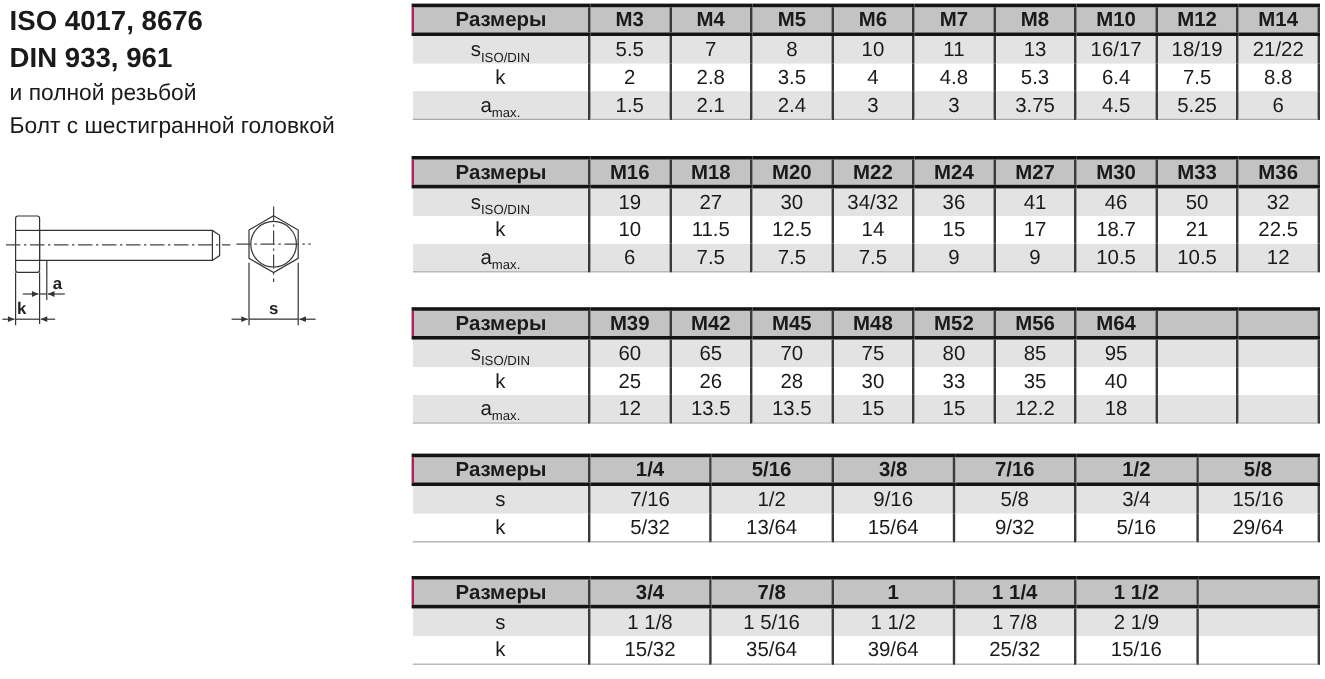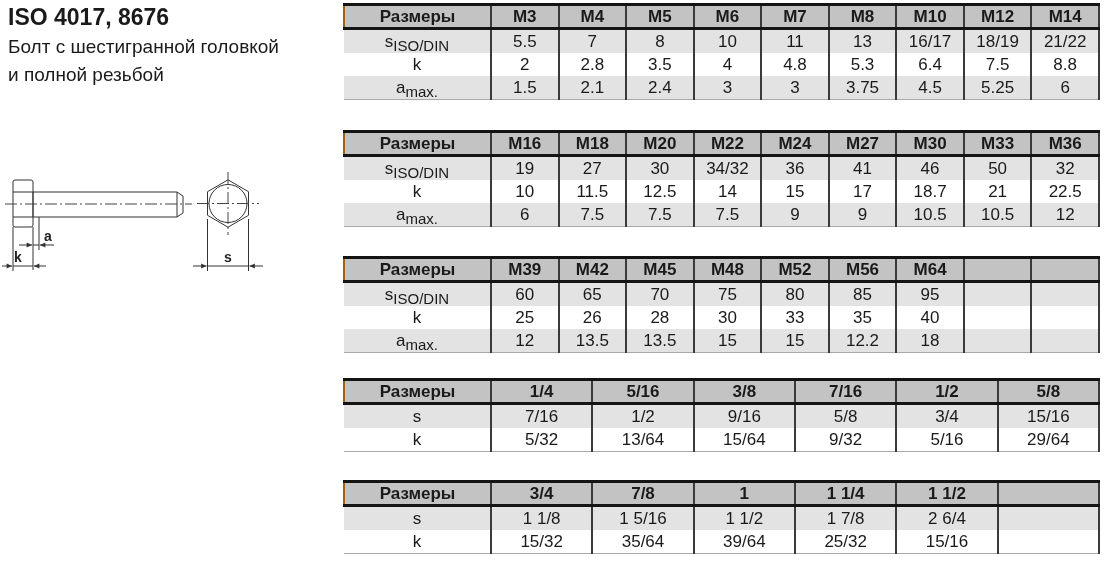--- a/index.html
+++ b/index.html
@@ -43,38 +43,39 @@
   }
   .dim-table thead th {
     background: #c3c3c3;
     font-weight: bold;
     border-top: 3px solid #141414;
     border-bottom: 3px solid #141414;
     height: 21px;
   }
   .dim-table tr > *:not(:first-child) { border-left: 2px solid #3a3a3a; }
   .dim-table tr > *:last-child { border-right: 2px solid #3a3a3a; }
-  .dim-table thead th:first-child { border-left: 2px solid #a16207; }
+  .dim-table thead th:first-child { border-left: 2px solid #be185d; }
   .dim-table tbody tr.shaded > * { background: #e3e3e3; }
   .dim-table tbody tr:last-child > * { border-bottom: 1px solid #a8a8a8; }
-  .dim-table sub { font-size: 15px; line-height: 0; }
+  .dim-table sub { font-size: 11px; line-height: 0; }
 
   svg .ln   { stroke: #333; stroke-width: 1; fill: none; }
   svg .cl   { stroke: #444; stroke-width: 1; fill: none; stroke-dasharray: 12 3 2 3; }
   svg .dimtxt { font-family: "Liberation Sans", sans-serif; font-size: 14px; font-weight: bold; fill: #222; }
 </style>
 </head>
 <body>
 
 <div class="page">
 
   <div class="title-block">
     <div class="title-line">ISO 4017, 8676</div>
+    <div class="title-line">DIN 933, 961</div>
+    <div class="subtitle-line">и полной резьбой</div>
     <div class="subtitle-line">Болт с шестигранной головкой</div>
-    <div class="subtitle-line">и полной резьбой</div>
   </div>
 
   <svg class="bolt-drawing" width="280" height="195" viewBox="0 160 280 195" xmlns="http://www.w3.org/2000/svg">
     <defs>
       <marker id="arr" viewBox="0 0 10 10" refX="9" refY="5" markerWidth="9" markerHeight="6" orient="auto-start-reverse">
         <path d="M0,1 L9,5 L0,9 z" fill="#333"></path>
       </marker>
     </defs>
 
     <g>
@@ -381,21 +382,21 @@
           <th></th>
         </tr>
       </thead>
       <tbody>
         <tr class="shaded">
           <th>s</th>
           <td>1 1/8</td>
           <td>1 5/16</td>
           <td>1 1/2</td>
           <td>1 7/8</td>
-          <td>2 6/4</td>
+          <td>2 1/9</td>
           <td></td>
         </tr>
         <tr>
           <th>k</th>
           <td>15/32</td>
           <td>35/64</td>
           <td>39/64</td>
           <td>25/32</td>
           <td>15/16</td>
           <td></td>

